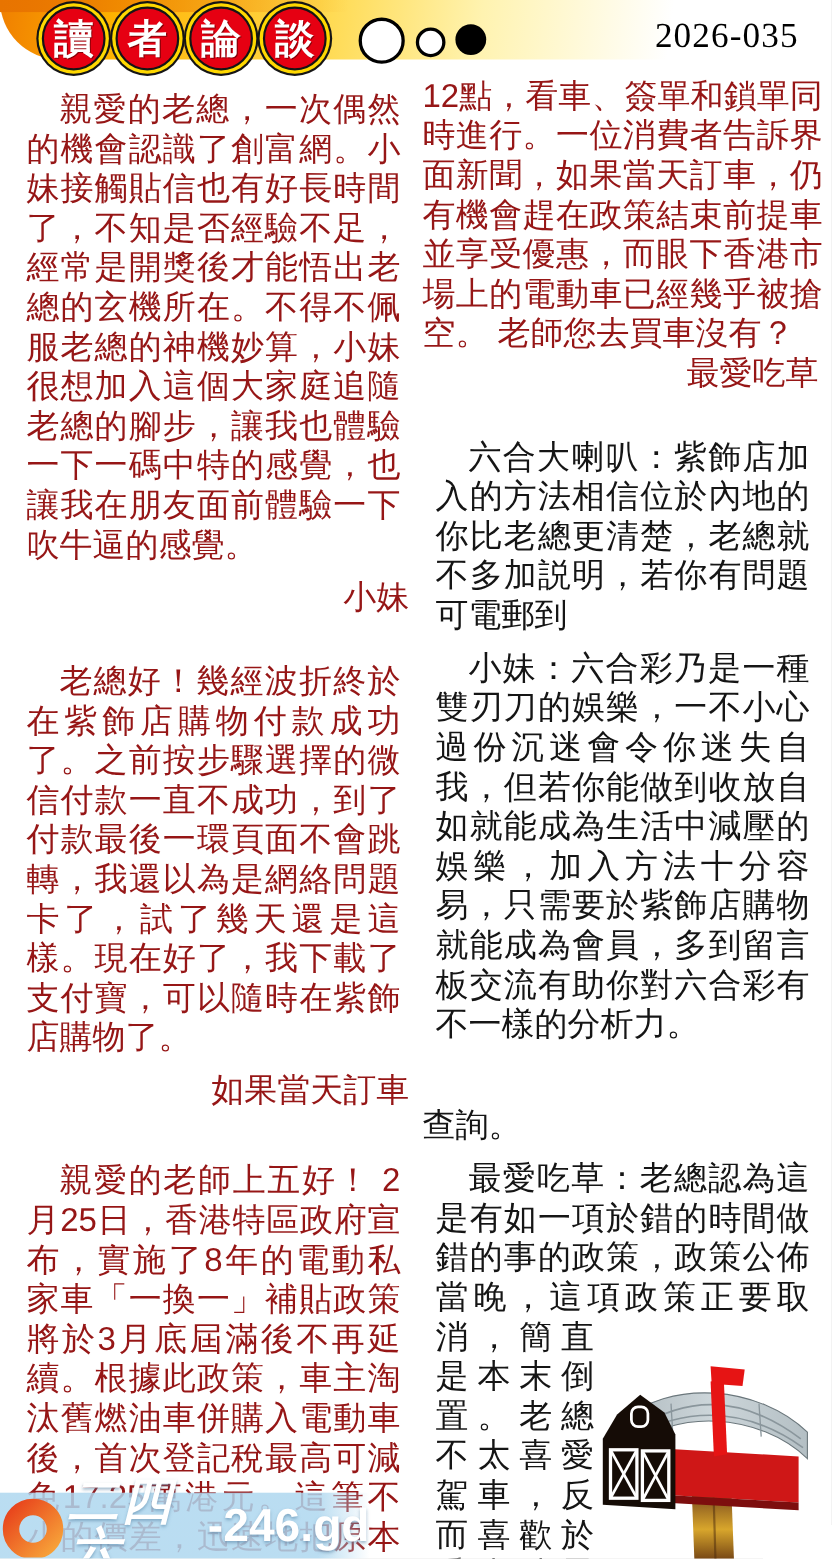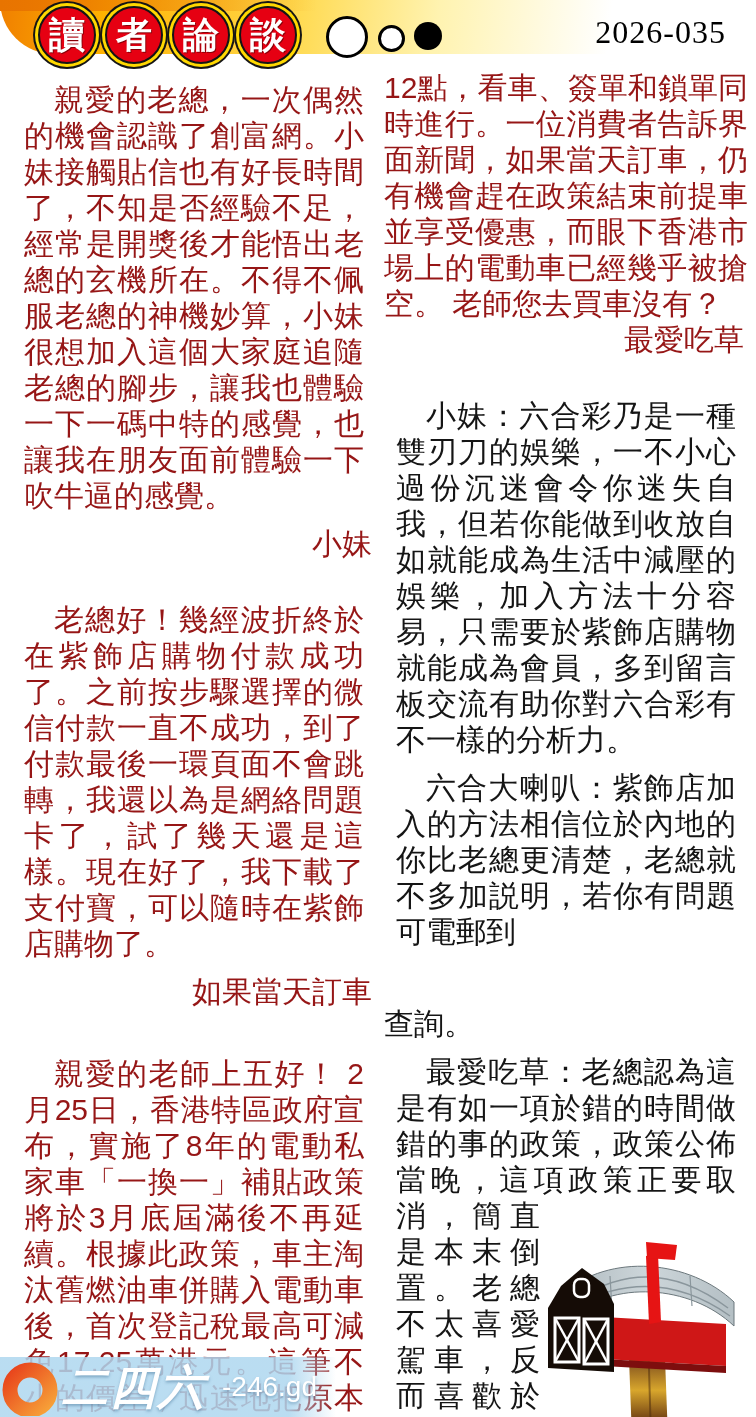--- a/index.html
+++ b/index.html
@@ -68,22 +68,22 @@
     background:linear-gradient(to right, rgba(174,215,239,0.85) 0%, rgba(174,215,239,0.85) 86%, rgba(174,215,239,0) 100%);
     display:flex; align-items:center;
   }
   .wm-logo { margin-left:2px; flex:0 0 auto; }
   .wm-cjk {
     font-size:46px; font-weight:bold; font-style:italic; color:#fff;
     letter-spacing:2px; margin-left:2px; line-height:1;
     text-shadow:0 2px 3px rgba(80,125,160,0.55);
   }
   .wm-domain {
-    font-size:28px; font-weight:normal; color:#fff; line-height:1;
-    margin-left:16px; text-shadow:0 2px 3px rgba(80,125,160,0.55);
+    font-size:42px; font-weight:bold; color:#fff; line-height:1;
+    margin-left:4px; text-shadow:0 2px 3px rgba(80,125,160,0.55);
   }
 </style>
 </head>
 <body>
 
 <div class="page">
 
   <div class="masthead">
     <div class="swoosh"></div>
     <div class="logo-circles">
@@ -111,22 +111,22 @@
     <p class="sig">小妹</p>
     <p class="para">老總好！幾經波折終於在紫飾店購物付款成功了。之前按步驟選擇的微信付款一直不成功，到了付款最後一環頁面不會跳轉，我還以為是網絡問題卡了，試了幾天還是這樣。現在好了，我下載了支付寶，可以隨時在紫飾店購物了。</p>
     <p class="sig sig-last">如果當天訂車</p>
     <p class="para">親愛的老師上五好！ 2月25日，香港特區政府宣布，實施了8年的電動私家車「一換一」補貼政策將於3月底屆滿後不再延續。根據此政策，車主淘汰舊燃油車併購入電動車後，首次登記稅最高可減免17.25萬港元。這筆不小的價差，迅速地把原本還在觀望的潛在購車者推向門市。政策公佈當晚，多家新能源汽車門市營業至夜裡</p>
   </div>
 
   <div class="col col-right">
     <p class="cont red">12點，看車、簽單和鎖單同時進行。一位消費者告訴界面新聞，如果當天訂車，仍有機會趕在政策結束前提車並享受優惠，而眼下香港市場上的電動車已經幾乎被搶空。 老師您去買車沒有？</p>
     <p class="sig red">最愛吃草</p>
 
+    <p class="para black reply">六合大喇叭：紫飾店加入的方法相信位於內地的你比老總更清楚，老總就不多加説明，若你有問題可電郵到</p>
     <p class="para black">小妹：六合彩乃是一種雙刃刀的娛樂，一不小心過份沉迷會令你迷失自我，但若你能做到收放自如就能成為生活中減壓的娛樂，加入方法十分容易，只需要於紫飾店購物就能成為會員，多到留言板交流有助你對六合彩有不一樣的分析力。</p>
-    <p class="para black reply">六合大喇叭：紫飾店加入的方法相信位於內地的你比老總更清楚，老總就不多加説明，若你有問題可電郵到</p>
     <div class="email-gap"></div>
     <p class="tail black">查詢。</p>
 
     <p class="para black reply">
       <span class="float-spacer"></span>
       <span class="mailbox-float">
         <svg width="196" height="206" viewBox="0 0 196 206" xmlns="http://www.w3.org/2000/svg" aria-hidden="true">
           <defs>
             <linearGradient id="wood" x1="0" y1="0" x2="0" y2="1">
               <stop offset="0" stop-color="#5c3312"></stop>

